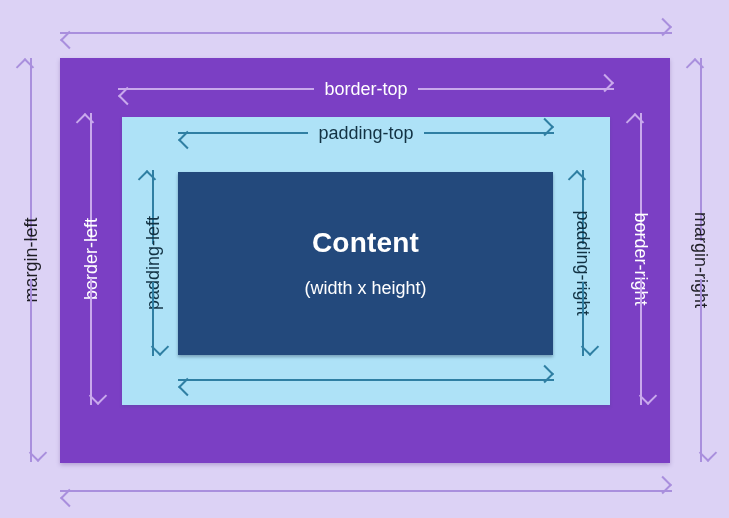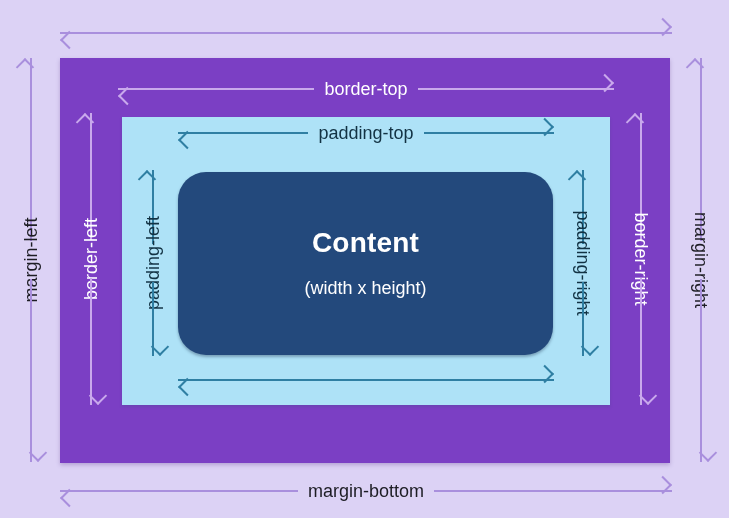--- a/index.html
+++ b/index.html
@@ -22,21 +22,20 @@
     background:#aee2f7;
     box-shadow:0 2px 3px rgba(40,80,110,.20);
   }
   #content-box{
     left:178px;top:172px;width:375px;height:183px;
     background:#23497c;
     box-shadow:0 2px 3px rgba(15,35,65,.35);
     display:flex;flex-direction:column;
     align-items:center;justify-content:center;
     color:#ffffff;
-    border-radius:28px;
   }
   #content-title{font-size:28px;font-weight:bold;letter-spacing:.2px;line-height:1.1;}
   #content-sub{font-size:18px;font-weight:normal;margin-top:20px;line-height:1.1;}
 
   
   .hrow{
     position:absolute;display:flex;align-items:center;
     height:26px;white-space:nowrap;
   }
   .hrow .lbl{padding:0 10px;font-size:18px;line-height:1;}
@@ -112,21 +111,20 @@
     <div id="content-sub">(width x height)</div>
   </div>
 
   <div class="hrow on-margin" id="margin-top-row">
     <div class="hline left"></div>
     <div class="hline right"></div>
   </div>
 
   <div class="hrow on-margin" id="margin-bottom-row">
     <div class="hline left"></div>
-    <div class="lbl">margin-bottom</div>
     <div class="hline right"></div>
   </div>
 
   <div class="hrow on-border" id="border-top-row">
     <div class="hline left"></div>
     <div class="lbl">border-top</div>
     <div class="hline right"></div>
   </div>
 
 

